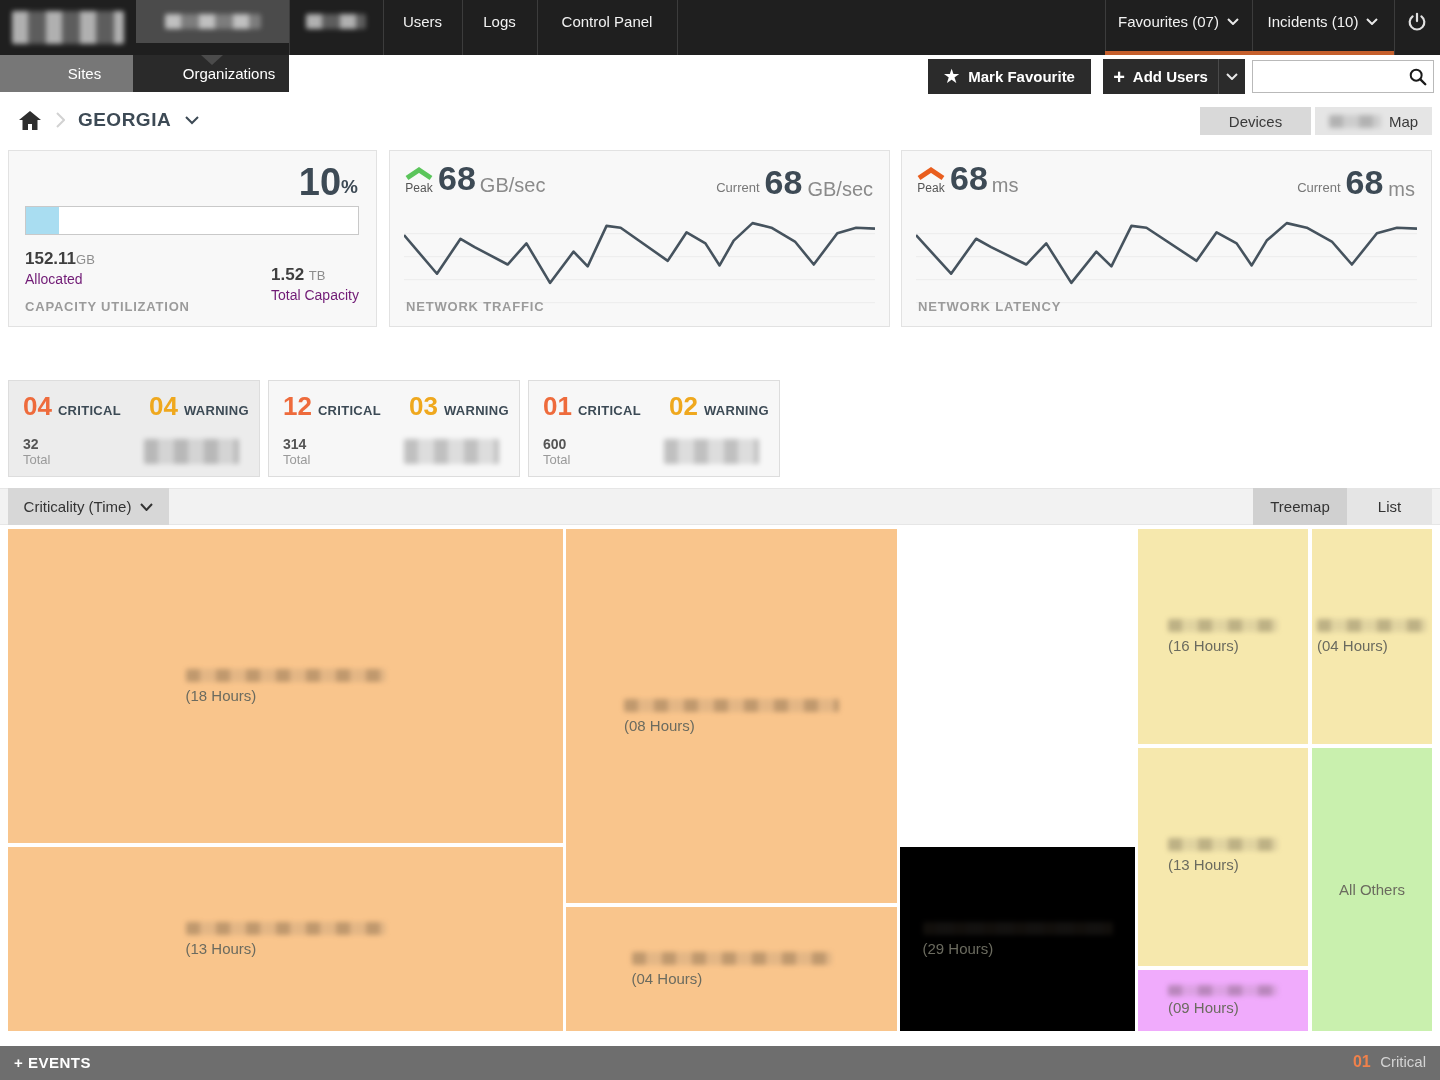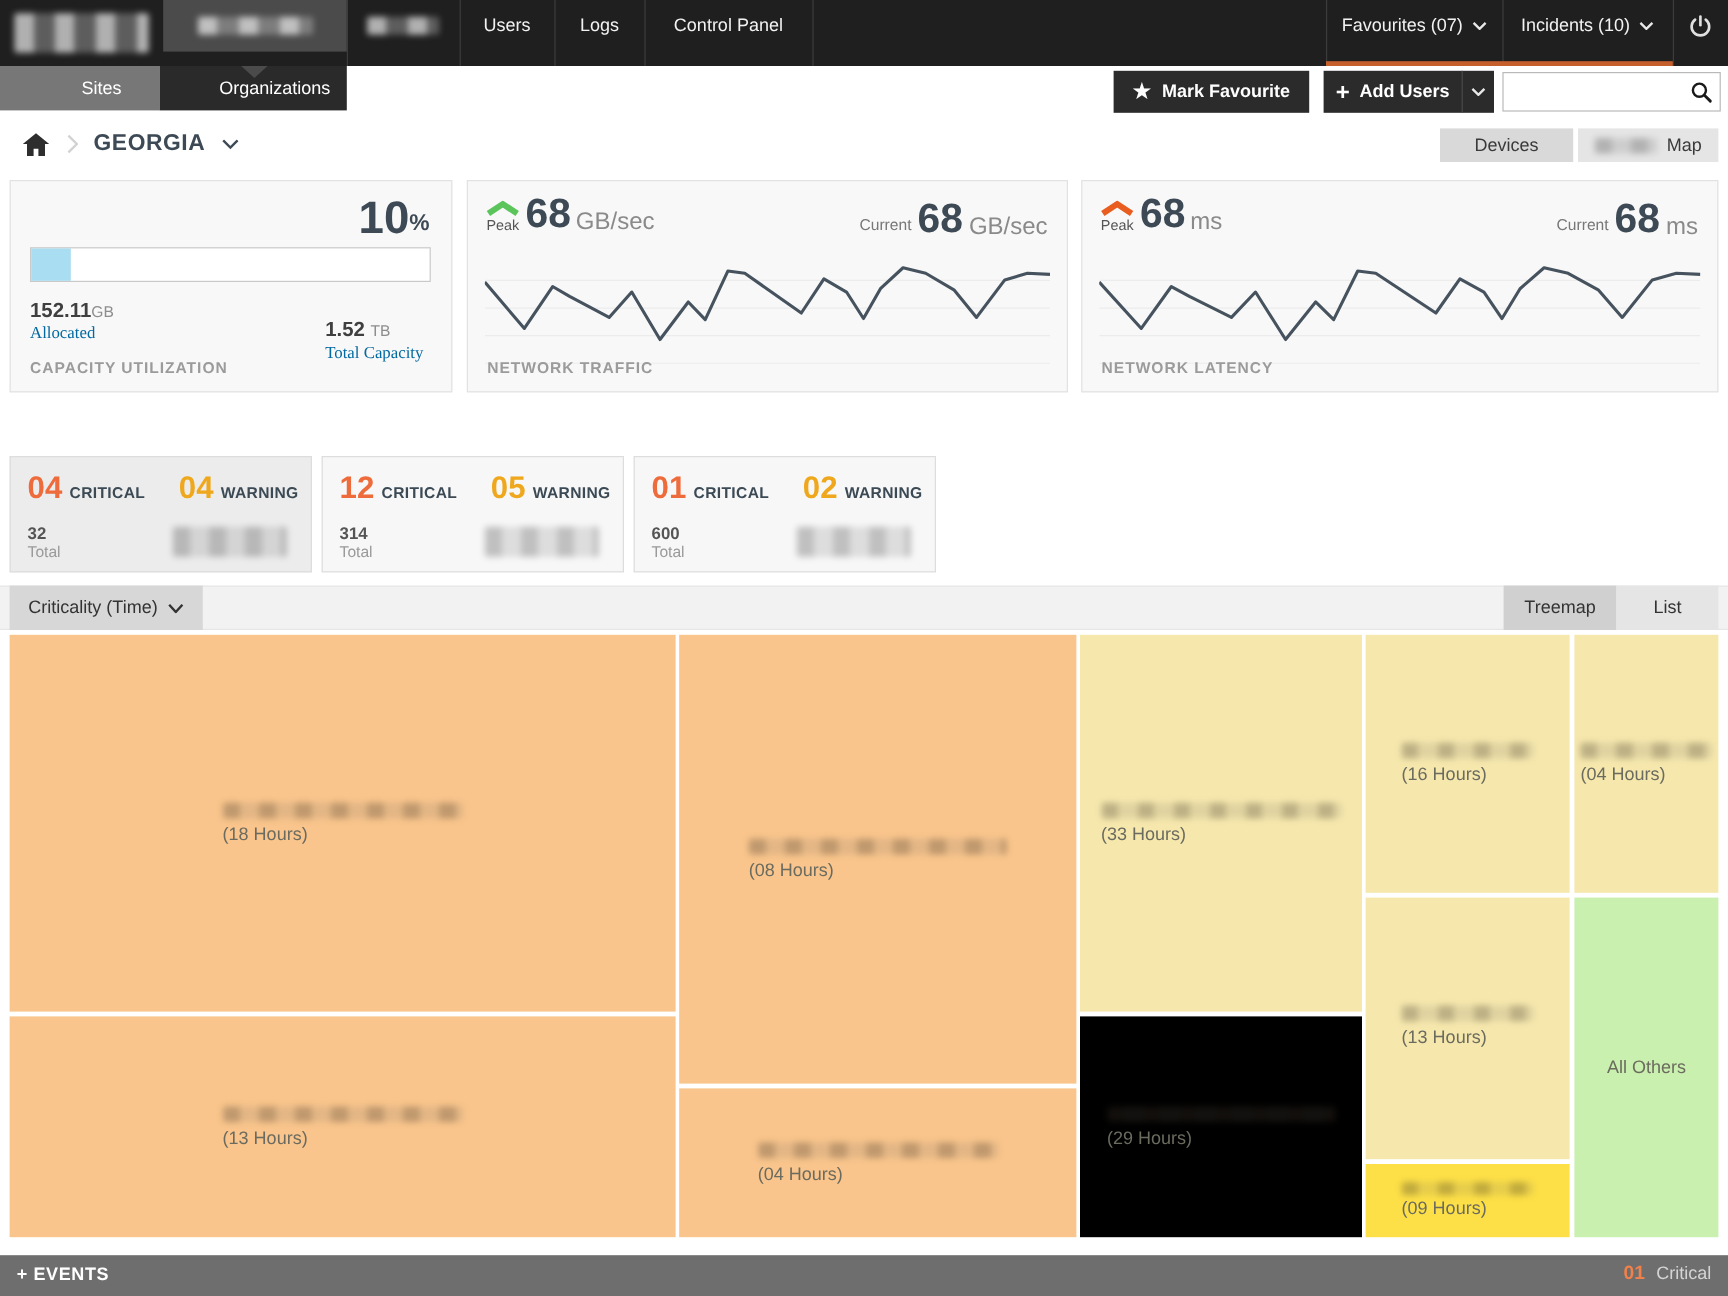--- a/index.html
+++ b/index.html
@@ -44,21 +44,21 @@
   .card { position:absolute; top:150px; height:177px; background:#f8f8f8; border:1px solid #e2e2e2; }
   .card-title { position:absolute; left:16px; bottom:12px; font-size:13px; font-weight:bold;
                 color:#9b9b9b; letter-spacing:.8px; }
   .bignum { font-size:34px; font-weight:bold; color:#3d4a55; line-height:1; }
   .bigunit { font-size:20px; color:#8a8a8a; line-height:1; }
   .smalllbl { font-size:12px; color:#555; }
   .pbar { position:absolute; left:16px; top:55px; width:334px; height:29px; background:#fff; border:1px solid #c9c9c9; }
   .pbar-fill { height:100%; background:#a9ddf1; }
   .statline { font-size:17px; font-weight:bold; color:#3f3f3f; }
   .statline .unit { font-size:13px; font-weight:normal; color:#8d8d8d; }
-  .statsub { font-size:14px; color:#0369a1; margin-top:2px;font-family:Liberation Serif, serif; }
+  .statsub { font-size:14px; color:#701a75; margin-top:2px; }
   .spark { position:absolute; left:14px; top:62px; }
 
   
   .sec-title { position:absolute; left:8px; top:348px; width:330px; padding-bottom:7px; border-bottom:1px solid #dcdcdc;
                font-size:15px; font-weight:bold; color:#383838; letter-spacing:.3px; }
   .devcard { position:absolute; top:380px; width:252px; height:97px; border:1px solid #dddddd; background:#f7f7f7; cursor:pointer; }
   .devcard.selected { background:#ececec; }
   .sevnum { font-size:26px; font-weight:bold; line-height:1; }
   .sevnum.crit { color:#ee6b3c; } .sevnum.warn { color:#efa81e; }
   .sevlbl { font-size:13px; font-weight:bold; color:#3c4a55; letter-spacing:.3px; }
@@ -271,21 +271,21 @@
       <div class="totnum">32</div>
       <div class="totlbl">Total</div>
     </div>
     <span class="redact gray abs" style="left:135px;top:58px;width:95px;height:25px;"></span>
   </div>
 
   <div class="devcard" style="left:268px;">
     <div class="devrow1">
       <span class="sevnum crit">12</span>
       <span class="sevlbl" style="margin-left:6px;">CRITICAL</span>
-      <span class="sevnum warn" style="margin-left:28px;">05</span>
+      <span class="sevnum warn" style="margin-left:28px;">03</span>
       <span class="sevlbl" style="margin-left:6px;">WARNING</span>
     </div>
     <div class="abs" style="left:14px;top:55px;">
       <div class="totnum">314</div>
       <div class="totlbl">Total</div>
     </div>
     <span class="redact gray abs" style="left:135px;top:58px;width:95px;height:25px;"></span>
   </div>
 
   <div class="devcard" style="left:528px;">
@@ -333,26 +333,20 @@
         <span class="redact tname" style="width:215px;"></span>
       <span class="thours">(08 Hours)</span>
       </div>
   </div>
   <div class="tile wide" style="left: 566px; top: 907px; width: 331px; height: 124px; background: rgb(249, 197, 140);">
     <div class="tlabel">
         <span class="redact tname"></span>
       <span class="thours">(04 Hours)</span>
       </div>
   </div>
-  <div class="tile wide" style="left: 900px; top: 529px; width: 235px; height: 314px; background: rgb(246, 232, 173);">
-    <div class="tlabel">
-        <span class="redact tname"></span>
-      <span class="thours">(33 Hours)</span>
-      </div>
-  </div>
   <div class="tile wide" style="left: 900px; top: 847px; width: 235px; height: 184px; background: #000000;">
     <div class="tlabel">
         <span class="redact tname" style="width:190px;"></span>
       <span class="thours">(29 Hours)</span>
       </div>
   </div>
   <div class="tile narrow" style="left: 1138px; top: 529px; width: 170px; height: 215px; background: rgb(246, 232, 173);">
     <div class="tlabel">
         <span class="redact tname"></span>
       <span class="thours">(16 Hours)</span>
@@ -363,21 +357,21 @@
         <span class="redact tname"></span>
       <span class="thours">(04 Hours)</span>
       </div>
   </div>
   <div class="tile narrow" style="left: 1138px; top: 748px; width: 170px; height: 218px; align-items: flex-start; background: rgb(246, 232, 173);">
     <div class="tlabel" style="margin-top:90px;">
         <span class="redact tname"></span>
       <span class="thours">(13 Hours)</span>
       </div>
   </div>
-  <div class="tile narrow" style="left: 1138px; top: 970px; width: 170px; height: 61px; background: #fde047;">
+  <div class="tile narrow" style="left: 1138px; top: 970px; width: 170px; height: 61px; background: #f0abfc;">
     <div class="tlabel">
         <span class="redact tname" style="height:11px;margin-bottom:3px;"></span>
       <span class="thours">(09 Hours)</span>
       </div>
   </div>
   <div class="tile" style="left: 1312px; top: 748px; width: 120px; height: 283px; background: rgb(201, 240, 174);">
     <span class="tile-text">All Others</span>
   </div>
 
   <div class="abs eventsbar">

